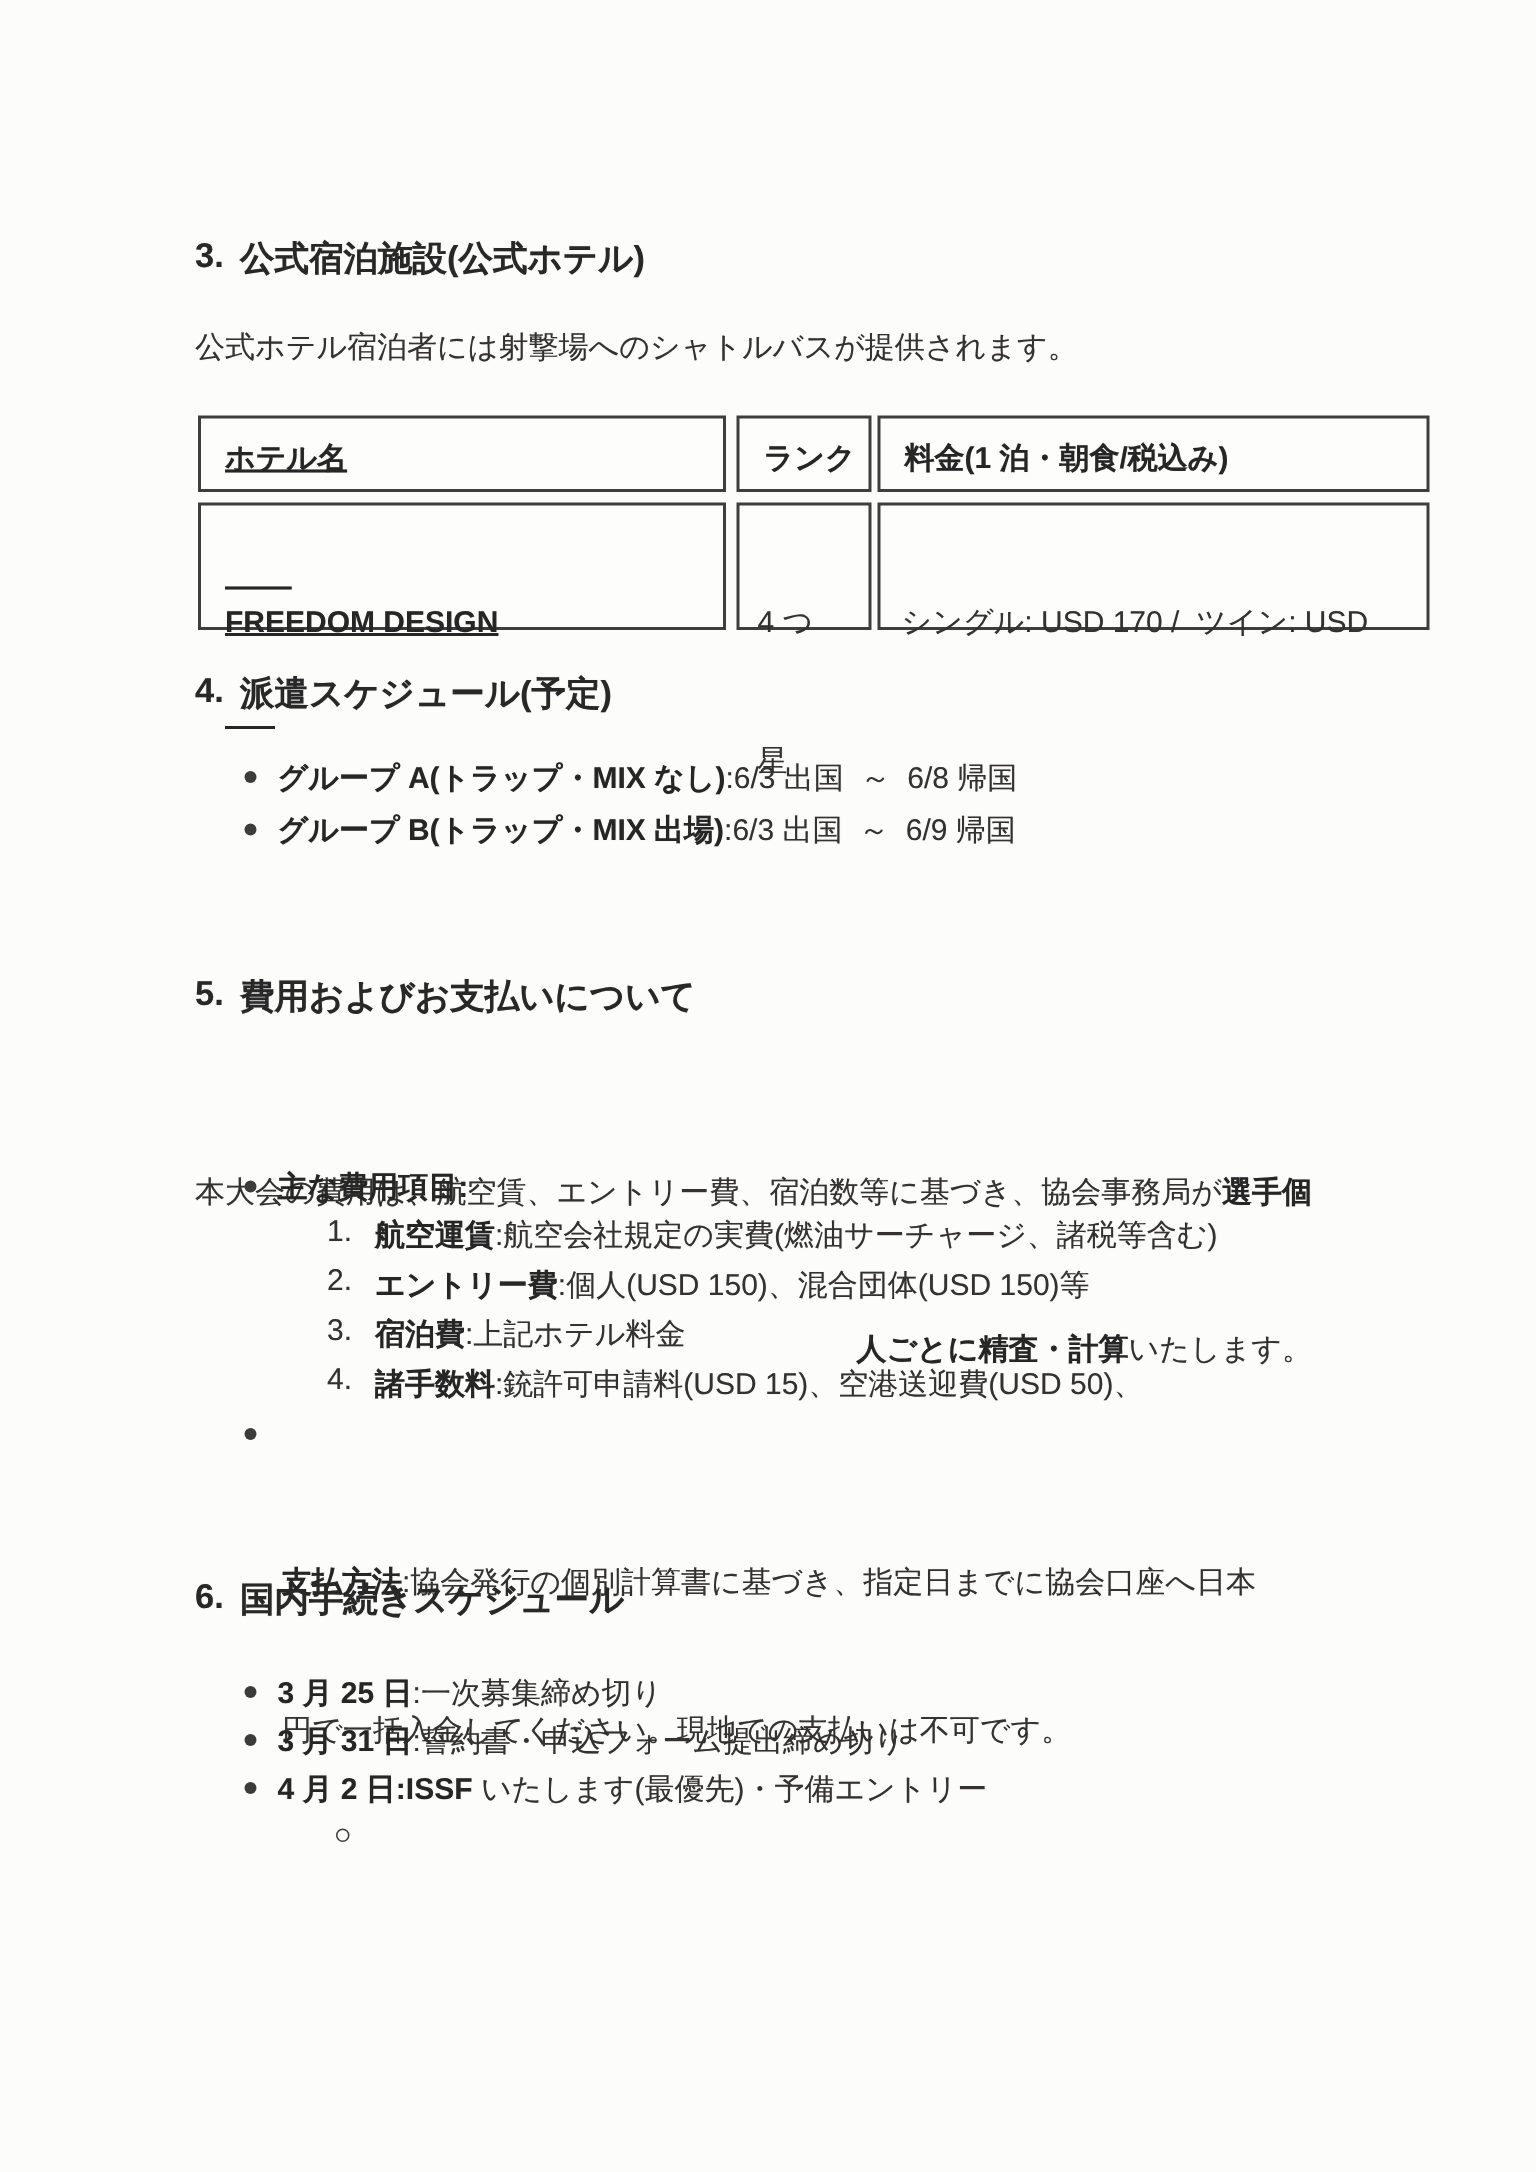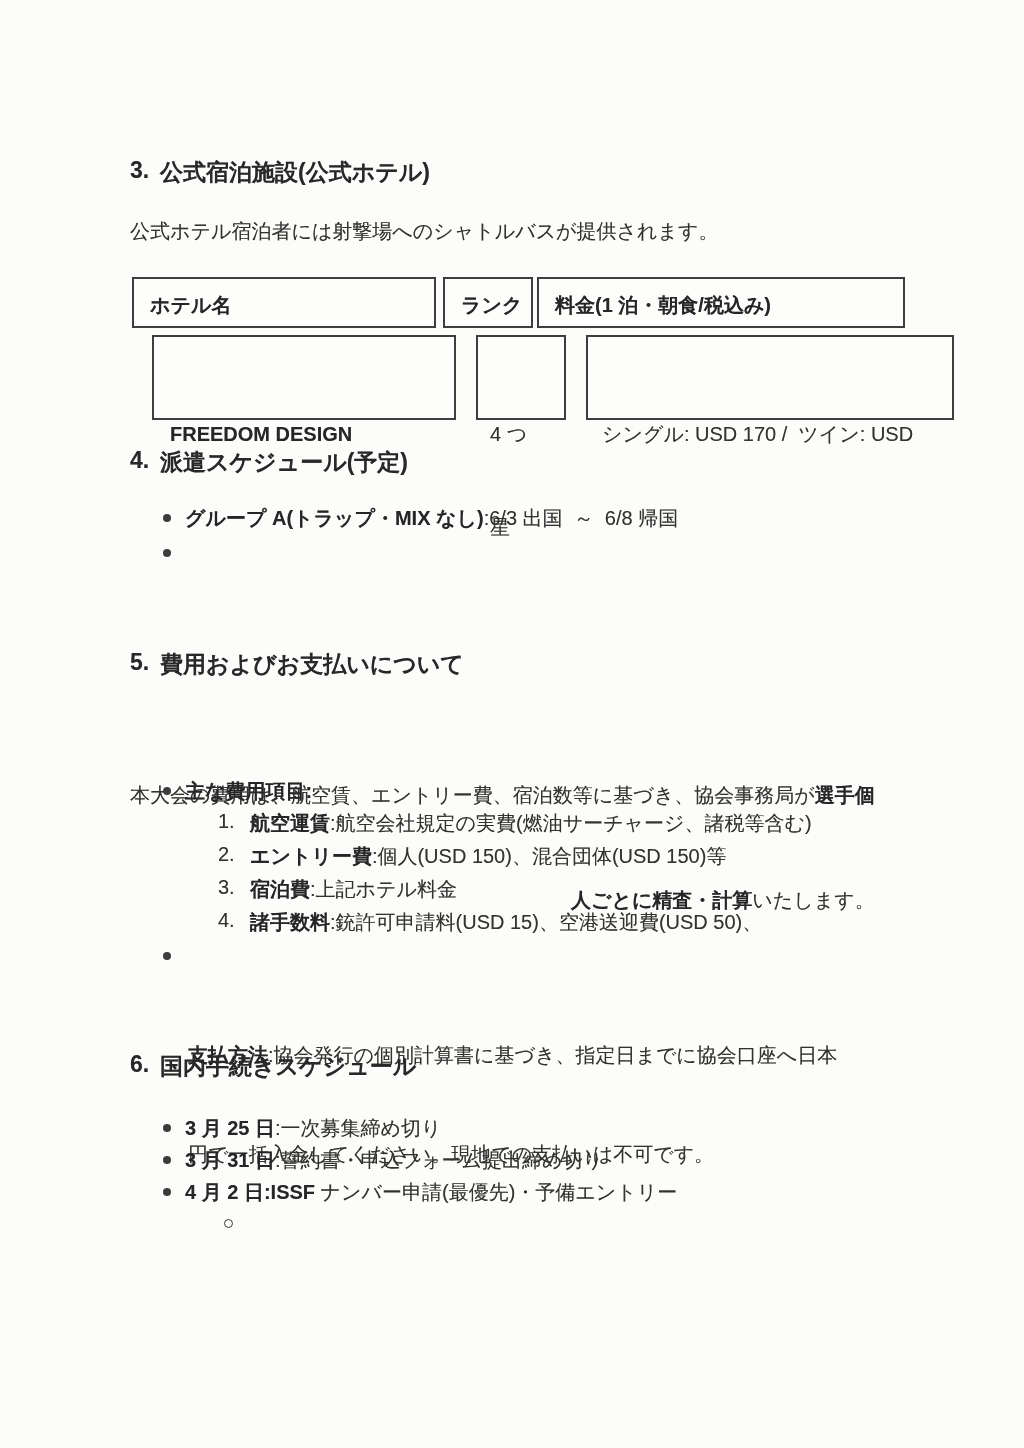--- a/index.html
+++ b/index.html
@@ -31,25 +31,25 @@
   .tbl { position:absolute; left:132px; top:277px; }
   .trow { display:flex; }
   .trow.data { margin-top:7px; }
   .cell {
     box-sizing:border-box;
     border:2px solid #3e3e3e;
     background:#fdfdfc;
     font-size:20px;
     white-space:pre-wrap;
   }
-  .c1 { width:304px; }
+  .c1 { width:352px;text-decoration:underline; }
   .c2 { width:90px;  margin-left:7px; }
   .c3 { width:368px; margin-left:4px; }
   .trow.header .cell { height:51px; padding:13px 0 0 16px; font-weight:bold; color:#262626; }
-  .trow.data .cell { height:85px; padding-top:20px; line-height:31px;margin-left:20px; }
+  .trow.data .cell { height:85px; padding-top:1px; line-height:31px; }
   .trow.data .c1 { padding-left:16px; font-weight:bold; color:#262626; }
   .trow.data .c2 { padding-left:12px; }
   .trow.data .c3 { padding-left:14px; }
 
   
   .brow { display:flex; align-items:flex-start; }
   .brow .dot {
     flex:0 0 8px; width:8px; height:8px; border-radius:50%;
     background:#3c3c3c; margin:9px 0 0 33px;
   }
@@ -117,20 +117,21 @@
     <span>派遣スケジュール(予定)</span>
   </div>
 
   <div class="abs rows35" style="left:130px; top:505px;">
     <div class="brow">
       <span class="dot"></span>
       <span class="btxt"><b>グループ A(トラップ・MIX なし)</b><span>:6/3 出国  ～  6/8 帰国</span></span>
     </div>
     <div class="brow">
       <span class="dot"></span>
+      <span class="btxt"><b>グループ B(トラップ・MIX 出場)</b><span>:6/3 出国  ～  6/9 帰国</span></span>
     </div>
   </div>
 
   <div class="heading" style="top:649px;">
     <span class="hnum">5.</span>
     <span>費用およびお支払いについて</span>
   </div>
 
   <div class="para" style="top:708px;text-align:right;">
     <div><span>本大会の費用は、航空賃、エントリー費、宿泊数等に基づき、協会事務局が</span><b>選手個</b></div>
@@ -178,20 +179,20 @@
     <div class="brow">
       <span class="dot"></span>
       <span class="btxt"><b>3 月 25 日</b><span>:一次募集締め切り</span></span>
     </div>
     <div class="brow">
       <span class="dot"></span>
       <span class="btxt"><b>3 月 31 日</b><span>:誓約書・申込フォーム提出締め切り</span></span>
     </div>
     <div class="brow">
       <span class="dot"></span>
-      <span class="btxt"><b>4 月 2 日:ISSF</b><span> ナンバー申請(最優先)・予備エントリー</span></span>
+      <span class="btxt"><b>4 月 2 日:ISSF</b><span> いたします(最優先)・予備エントリー</span></span>
     </div>
     <div class="srow">
       <span class="circ"></span>
     </div>
   </div>
 
 </div>
 
 </body></html>

